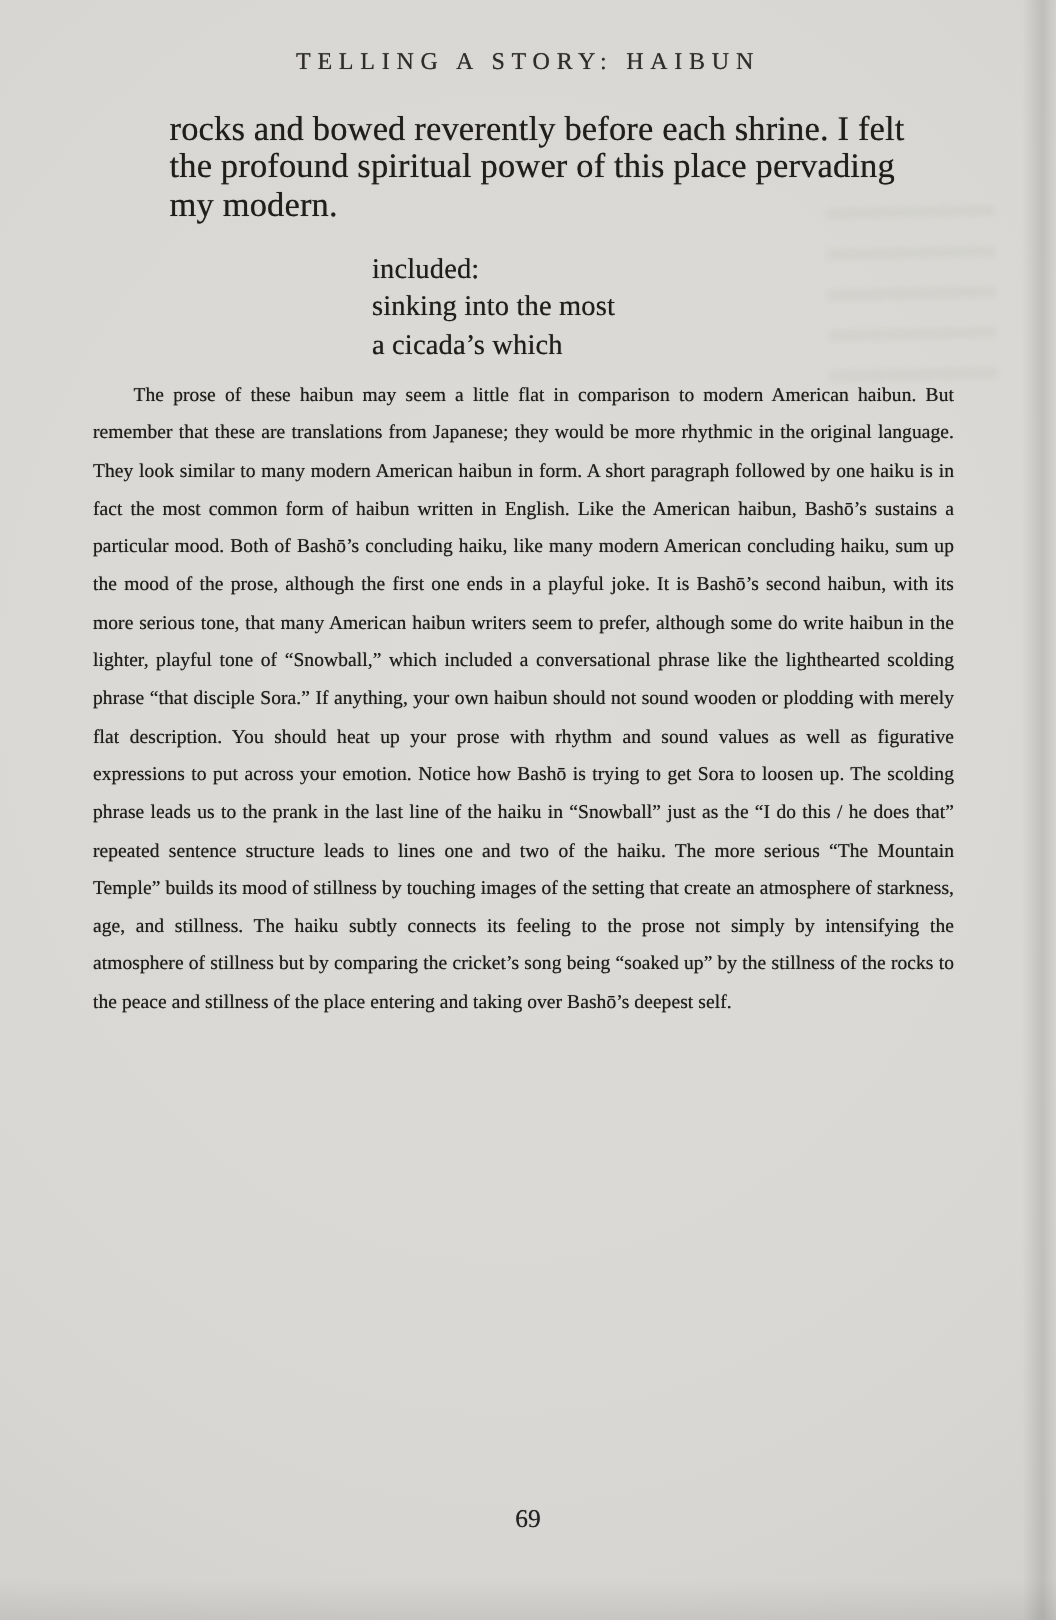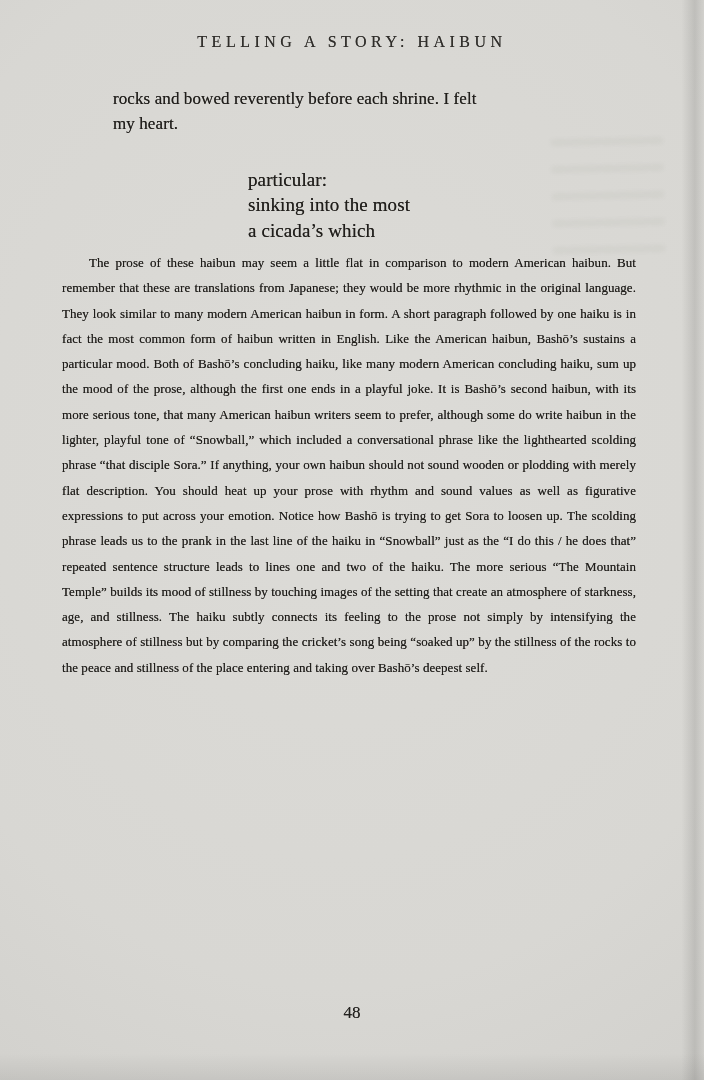--- a/index.html
+++ b/index.html
@@ -26,22 +26,22 @@
     width: 100%;
     text-align: center;
     font-size: 16px;
     letter-spacing: 4.5px;
     color: #2f2d2a;
     text-shadow: 0 0 0.5px rgba(47,45,42,0.7);
   }
   .excerpt {
     position: absolute;
     left: 113px;
-    top: 86px;
-    font-size: 17px;
+    top: 73px;
+    font-size: 23px;
     line-height: 25.4px;
     letter-spacing: 0.1px;
   }
   .excerpt .line,
   .haiku .line {
     white-space: nowrap;
     text-shadow: 0 0 0.5px rgba(35,33,30,0.75);
   }
   .haiku {
     position: absolute;
@@ -99,26 +99,27 @@
 <body>
 
 <div class="page">
 
   <div class="running-header">TELLING A STORY: HAIBUN</div>
 
   <div class="showthrough"></div>
 
   <div class="excerpt">
     <div class="line">rocks and bowed reverently before each shrine. I felt</div>
-    <div class="line">my heart.</div>
+    <div class="line">the profound spiritual power of this place pervading</div>
+    <div class="line">my modern.</div>
   </div>
 
   <div class="haiku">
-    <div class="line">particular:</div>
+    <div class="line">included:</div>
     <div class="line">sinking into the most</div>
     <div class="line">a cicada’s which</div>
   </div>
 
   <p class="body-paragraph">The prose of these haibun may seem a little flat in comparison to modern American haibun. But remember that these are translations from Japanese; they would be more rhythmic in the original language. They look similar to many modern American haibun in form. A short paragraph followed by one haiku is in fact the most common form of haibun written in English. Like the American haibun, Bashō’s sustains a particular mood. Both of Bashō’s concluding haiku, like many modern American concluding haiku, sum up the mood of the prose, although the first one ends in a playful joke. It is Bashō’s second haibun, with its more serious tone, that many American haibun writers seem to prefer, although some do write haibun in the lighter, playful tone of “Snowball,” which included a conversational phrase like the lighthearted scolding phrase “that disciple Sora.” If anything, your own haibun should not sound wooden or plodding with merely flat description. You should heat up your prose with rhythm and sound values as well as figurative expressions to put across your emotion. Notice how Bashō is trying to get Sora to loosen up. The scolding phrase leads us to the prank in the last line of the haiku in “Snowball” just as the “I do this / he does that” repeated sentence structure leads to lines one and two of the haiku. The more serious “The Mountain Temple” builds its mood of stillness by touching images of the setting that create an atmosphere of starkness, age, and stillness. The haiku subtly connects its feeling to the prose not simply by intensifying the atmosphere of stillness but by comparing the cricket’s song being “soaked up” by the stillness of the rocks to the peace and stillness of the place entering and taking over Bashō’s deepest self.</p>
 
-  <div class="page-number">48</div>
+  <div class="page-number">69</div>
 
 </div>
 
 </body></html>

